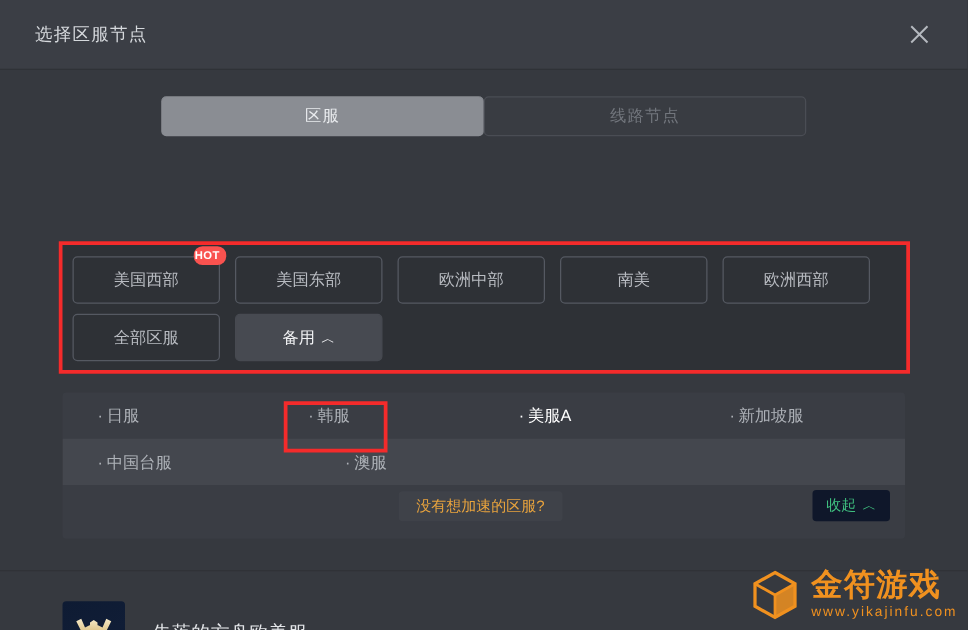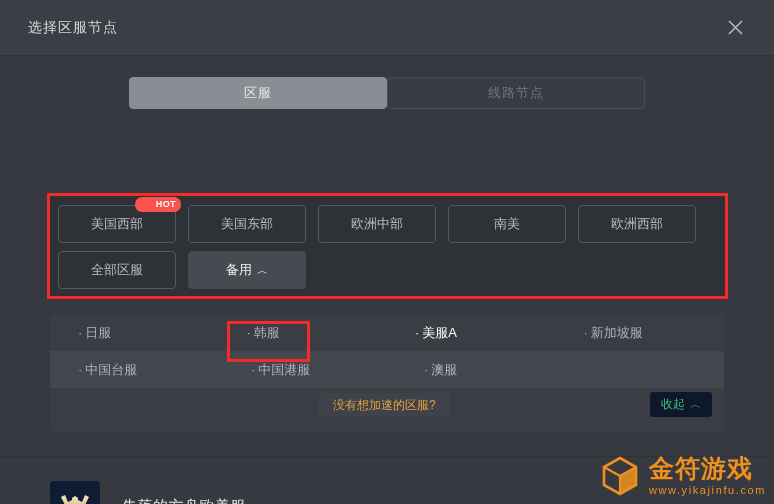--- a/index.html
+++ b/index.html
@@ -125,42 +125,42 @@
   }
   .hot-badge {
     position: absolute;
     top: -9px;
     right: -6px;
     background: #f9524f;
     color: #ffffff;
     font-size: 9px;
     font-weight: bold;
     line-height: 1;
-    padding: 3px 5px 3px 21px;
+    padding: 3px 5px 3px 1px;
     border-radius: 7px;
     letter-spacing: 0.4px;
   }
 
   
   .server-panel {
     position: absolute;
     left: 50px;
     top: 258px;
     width: 674px;
     height: 117px;
     background: #3a3d44;
     border-radius: 3px;
     overflow: hidden;
   }
   .server-row {
     display: flex;
     height: 37px;
     align-items: center;
   }
-  .server-row.alt { background: #44474e; }
+  .server-row.alt { background: #44474e; gap: 25px; }
   .server-cell {
     width: 173px;
     font-size: 13px;
     color: #aeb2b8;
     padding-left: 28px;
     box-sizing: border-box;
     cursor: pointer;
     white-space: nowrap;
   }
   .server-cell.active { color: #ffffff; }
@@ -344,23 +344,20 @@
         <span class="dot">·</span><span>美服A</span>
       </div>
       <div class="server-cell">
         <span class="dot">·</span><span>新加坡服</span>
       </div>
     </div>
 
     <div class="server-row alt">
       <div class="server-cell">
         <span class="dot">·</span><span>中国台服</span>
-      </div>
-      <div class="server-cell">
-        <span class="dot">·</span><span>中国港服</span>
       </div>
       <div class="server-cell">
         <span class="dot">·</span><span>澳服</span>
       </div>
     </div>
 
     <div class="server-footer">
       <div class="no-server-btn">
         <span>没有想加速的区服?</span>
       </div>

